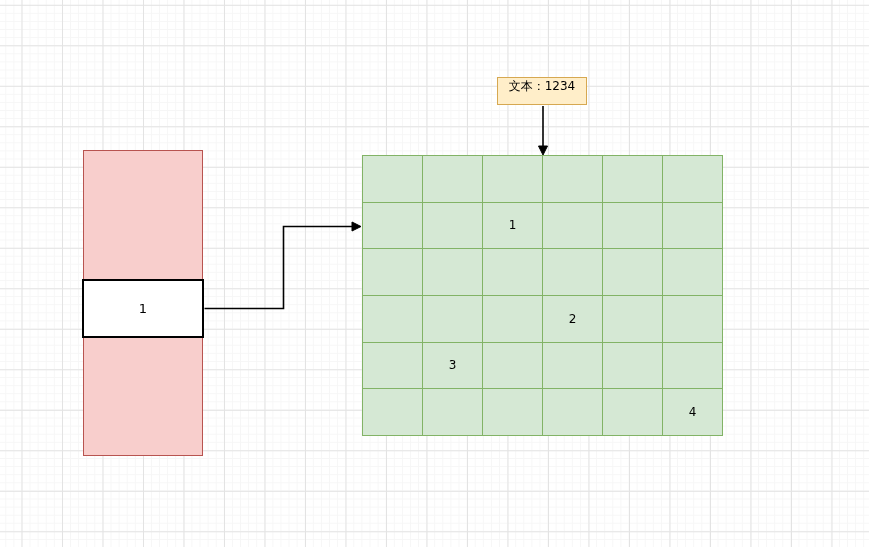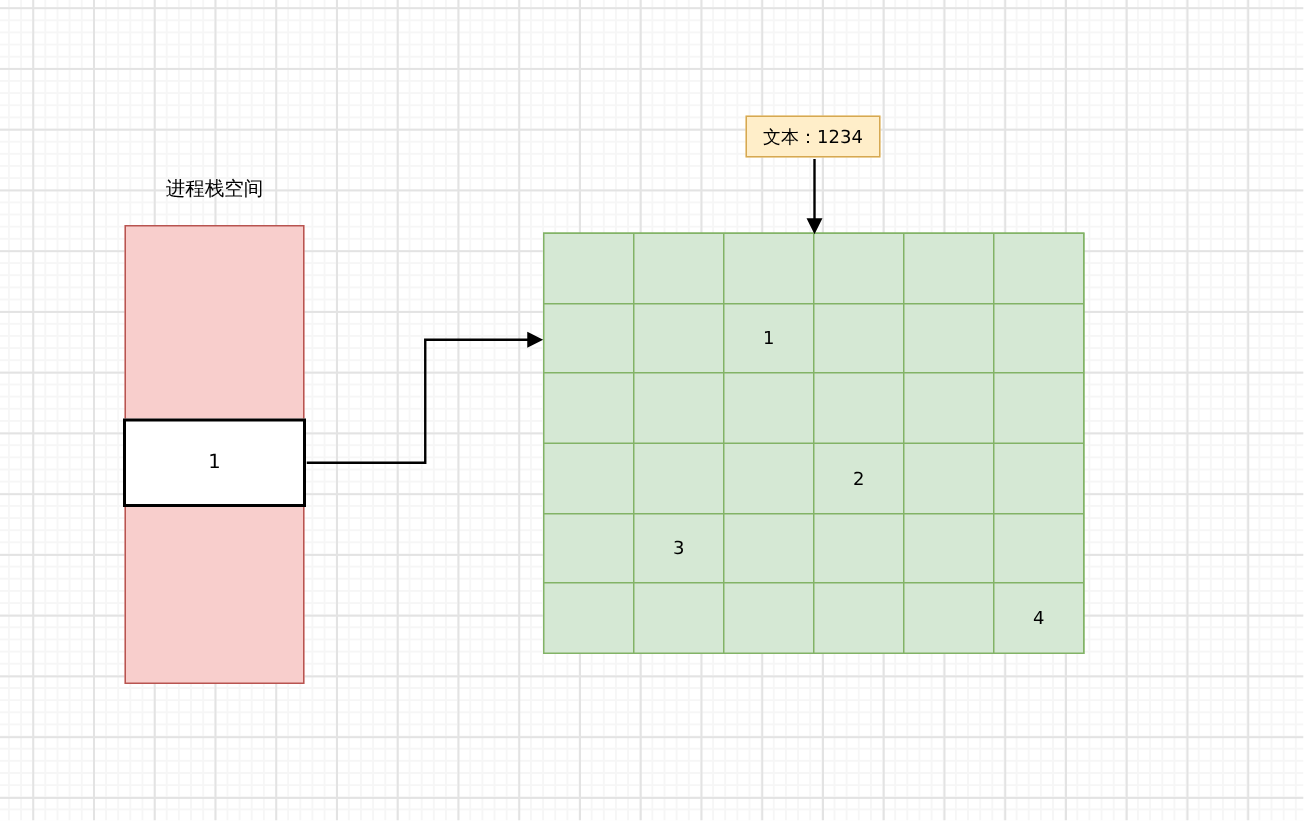--- a/index.html
+++ b/index.html
@@ -51,21 +51,21 @@
   .mem-cell {
     background: var(--memgrid-fill, #d5e8d4);
     display: flex; align-items: center; justify-content: center;
     font-size: 12px; color: var(--text, #000);
   }
 
   .note {
     position: absolute; left: 497px; top: 77px; width: 90px; height: 28px;
     background: var(--note-fill, #ffeec9);
     border: 1px solid var(--note-stroke, #d6a851);
-    display: flex; align-items: center; justify-content: center;
+    display: flex; justify-content: center;
     font-size: 12px; color: var(--text, #000);
     white-space: nowrap;
   }
 
   .connectors {
     position: absolute; left: 0; top: 0; width: 869px; height: 547px;
     pointer-events: none;
   }
   .connector-line {
     fill: none;
@@ -76,21 +76,20 @@
     fill: var(--connector, #000);
     stroke: var(--connector, #000);
     stroke-width: 1;
   }
 </style>
 </head>
 <body>
 
 <div class="canvas">
 
-  <div class="stack-title">进程栈空间</div>
 
   <div class="stack-rect"></div>
 
   <div class="stack-slot">
     <span>1</span>
   </div>
 
   <div class="mem-grid" id="memGrid" style="grid-template-columns: repeat(6, 1fr); grid-template-rows: repeat(6, 1fr);">
       <div class="mem-cell"></div>
       <div class="mem-cell"></div>

